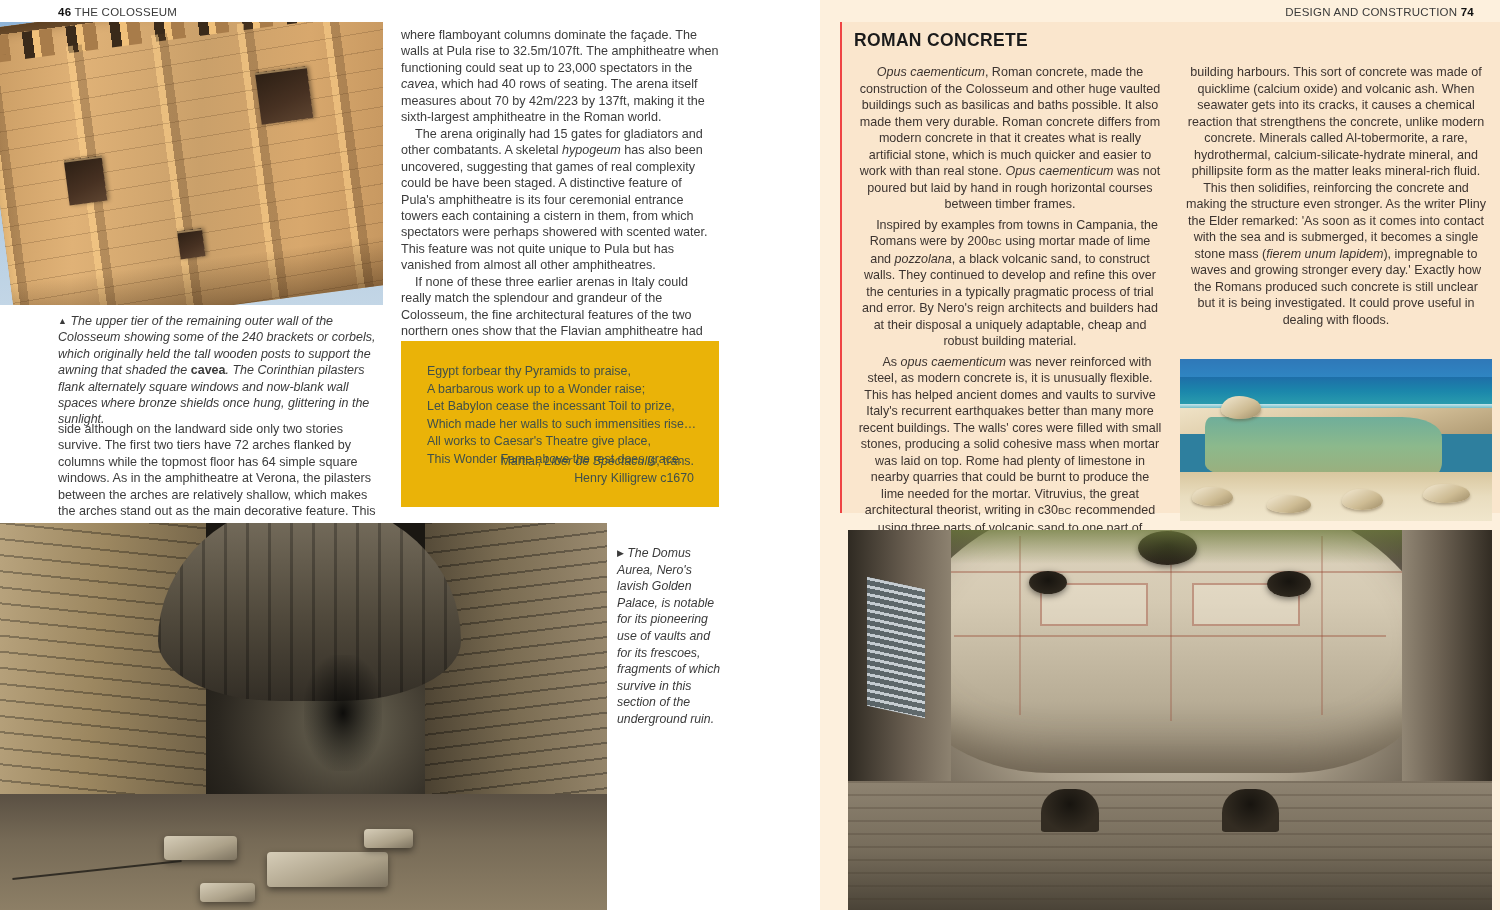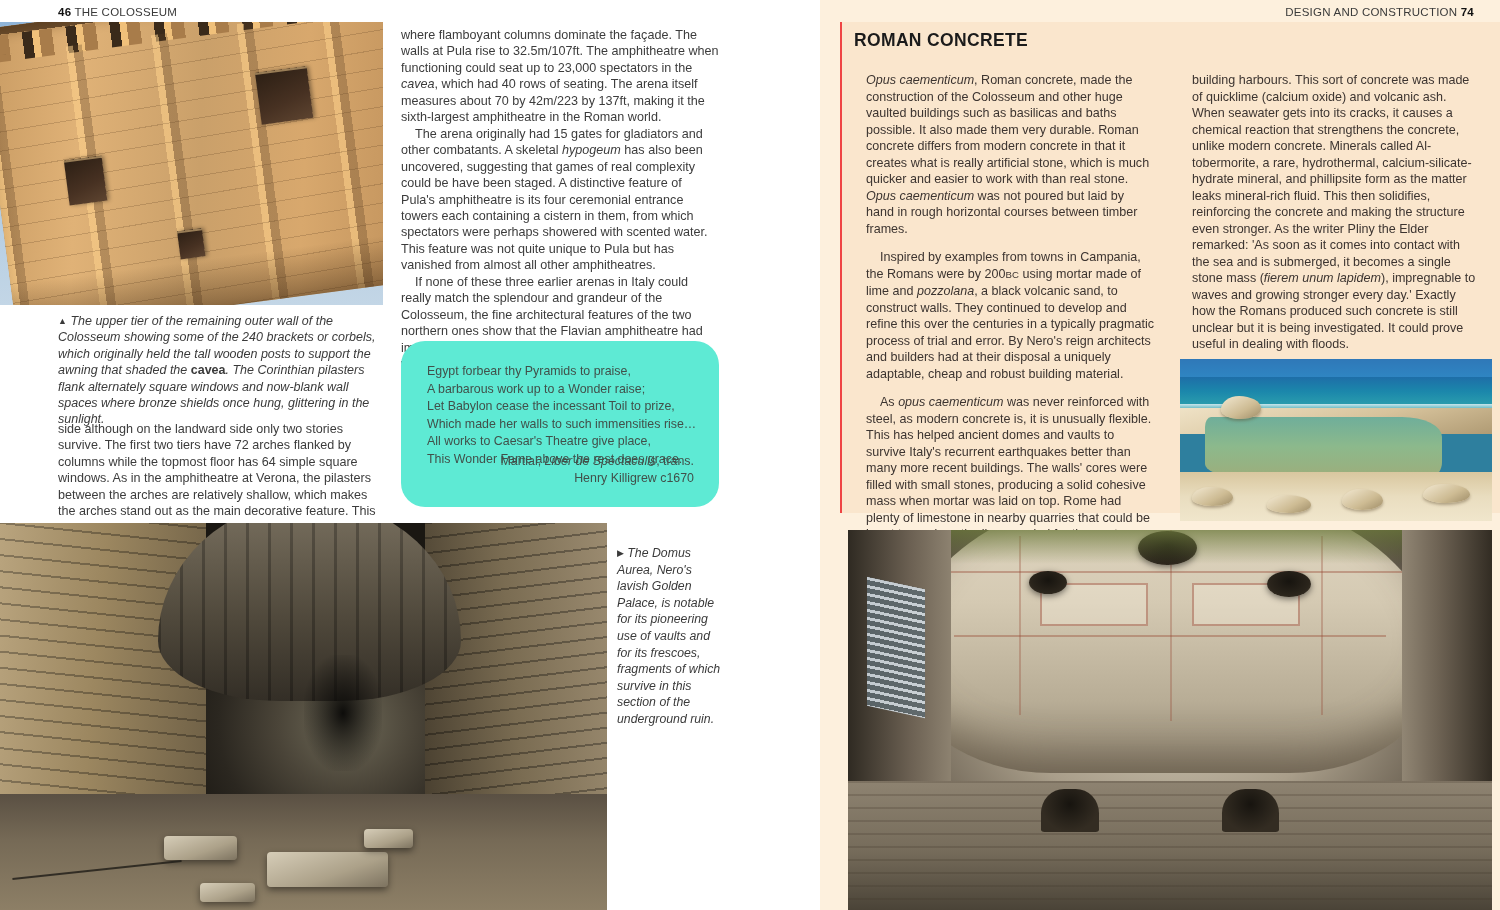--- a/index.html
+++ b/index.html
@@ -73,22 +73,21 @@
     position: absolute; left: 58px; top: 421px;
     width: 330px;
   }
   #text-col2 {
     position: absolute; left: 401px; top: 27px;
     width: 318px;
   }
   #quote-box {
     position: absolute; left: 401px; top: 341px;
     width: 318px; height: 166px;
-    background: #5eead4;
-    border-radius: 24px;
+    background: #eab308;
   }
   #quote-inner {
     position: absolute; left: 26px; top: 22px; right: 16px;
     font-size: 12.4px; line-height: 17.6px; color: #41504a;
   }
   #quote-attrib {
     position: absolute; right: 25px; bottom: 19px;
     text-align: right;
     font-size: 12.4px; line-height: 17.6px; color: #41504a;
   }
@@ -113,21 +112,21 @@
     font-size: 17.5px; font-weight: bold; letter-spacing: 0.02em;
     color: #1b1b1b;
   }
   .panel-col {
     position: absolute;
     width: 312px;
     font-size: 12.55px;
     line-height: 16.5px;
     color: #3c3430;
   }
-  .panel-col p { margin: 12px; }
+  .panel-col p { margin: 4px; text-align: center; }
   .panel-col p.indent { text-indent: 14px; }
   .panel-col i { font-style: italic; }
   .sc { font-size: 9.6px; letter-spacing: 0.01em; }
   #panel-col-1 { left: 12px; top: 38px; }
   #panel-col-2 { left: 338px; top: 38px; }
 
   #caption-caesarea {
     position: absolute; left: 338px; top: 298px;
     width: 312px;
   }

